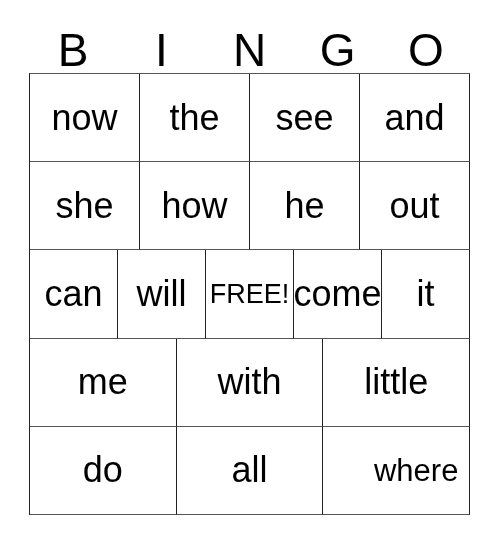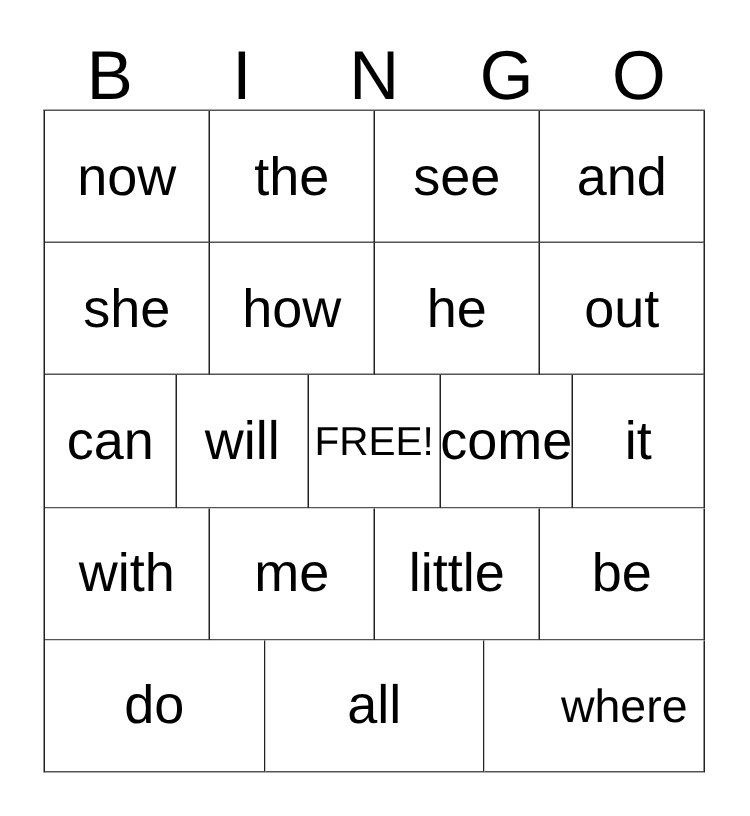--- a/index.html
+++ b/index.html
@@ -157,30 +157,27 @@
       <div class="grid-cell">
         <span class="cell-word">come</span>
       </div>
       <div class="grid-cell">
         <span class="cell-word">it</span>
       </div>
     </div>
 
     <div class="grid-row">
       <div class="grid-cell">
+        <span class="cell-word">me</span>
+      </div>
+      <div class="grid-cell">
         <span class="cell-word">with</span>
       </div>
       <div class="grid-cell">
-        <span class="cell-word">me</span>
-      </div>
-      <div class="grid-cell">
         <span class="cell-word">little</span>
-      </div>
-      <div class="grid-cell">
-        <span class="cell-word">be</span>
       </div>
     </div>
 
     <div class="grid-row">
       <div class="grid-cell">
         <span class="cell-word">do</span>
       </div>
       <div class="grid-cell">
         <span class="cell-word">all</span>
       </div>

